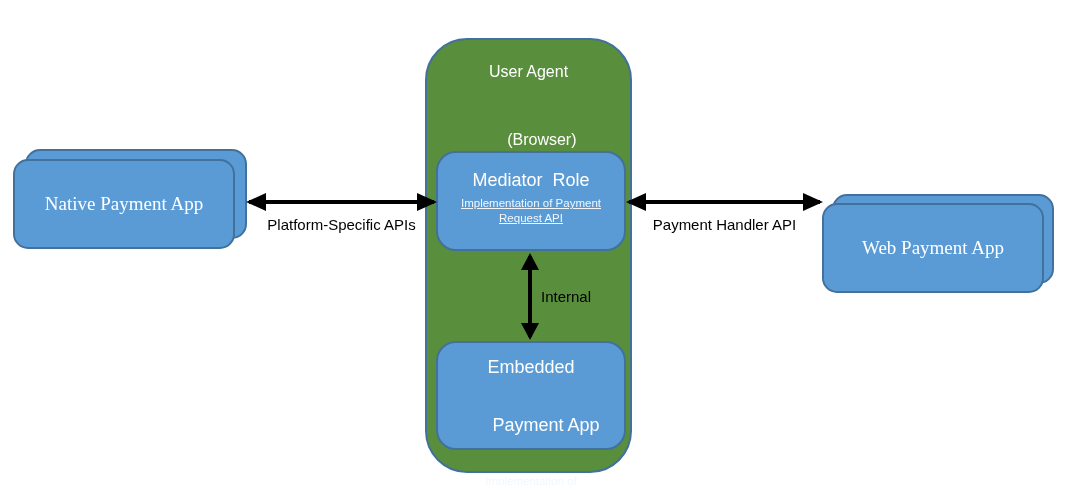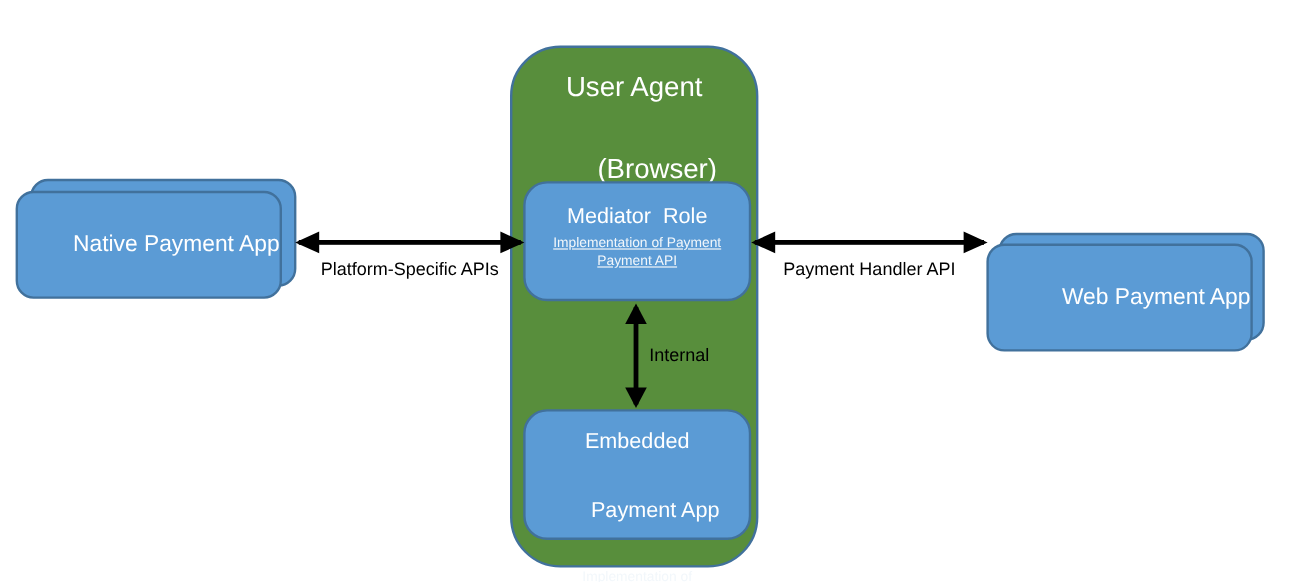--- a/index.html
+++ b/index.html
@@ -21,21 +21,21 @@
   .green-box {
     position: absolute; left: 425px; top: 38px; width: 207px; height: 435px;
     background: var(--green);
     border: 2px solid var(--edge);
     border-radius: 42px;
     color: #ffffff;
   }
   .ua-title {
     margin-top: 15px;
     text-align: center;
-    font-size: 23px;
+    font-size: 16px;
     line-height: 34px;
     color: #ffffff;
     white-space: pre-wrap;
   }
 
   
   .inner-box {
     position: absolute;
     background: var(--blue);
     border: 2px solid var(--edge);
@@ -68,22 +68,22 @@
   
   .stack { position: absolute; }
   .stack-back, .stack-front {
     position: absolute;
     background: var(--blue);
     border: 2px solid var(--edge);
     border-radius: 15px;
     width: 222px; height: 90px;
   }
   .stack-front {
-    display: flex; align-items: center; justify-content: flex-end;
-    color: #ffffff; font-size: 19px;
+    display: flex; align-items: center; justify-content: center;
+    color: #ffffff; font-size: 19px; font-family: Liberation Serif, serif;
   }
   .native-stack { left: 13px; top: 149px; width: 236px; height: 102px; }
   .native-stack .stack-back { left: 12px; top: 0; }
   .native-stack .stack-front { left: 0; top: 10px; }
   .web-stack { left: 822px; top: 150px; width: 234px; height: 100px; margin-top: 44px; }
   .web-stack .stack-back { left: 10px; top: 0; }
   .web-stack .stack-front { left: 0; top: 9px; }
 
   
   .h-arrow { position: absolute; height: 18px; }
@@ -154,21 +154,21 @@
   <div class="green-box">
     <div class="ua-title"><span>User Agent</span><br>
       <span>(Browser)</span>
     </div>
   </div>
 
   <div class="inner-box mediator-box">
     <div class="box-title">Mediator  Role</div>
     <div class="box-subtitle">
       <span>Implementation of Payment</span>
-      <span>Payment API</span>
+      <span>Request API</span>
     </div>
   </div>
 
   <div class="inner-box embedded-box">
     <div class="box-title"><span>Embedded</span><br>
       <span>Payment App</span>
     </div>
     <div class="box-subtitle">
       <span>Implementation of</span>
 

